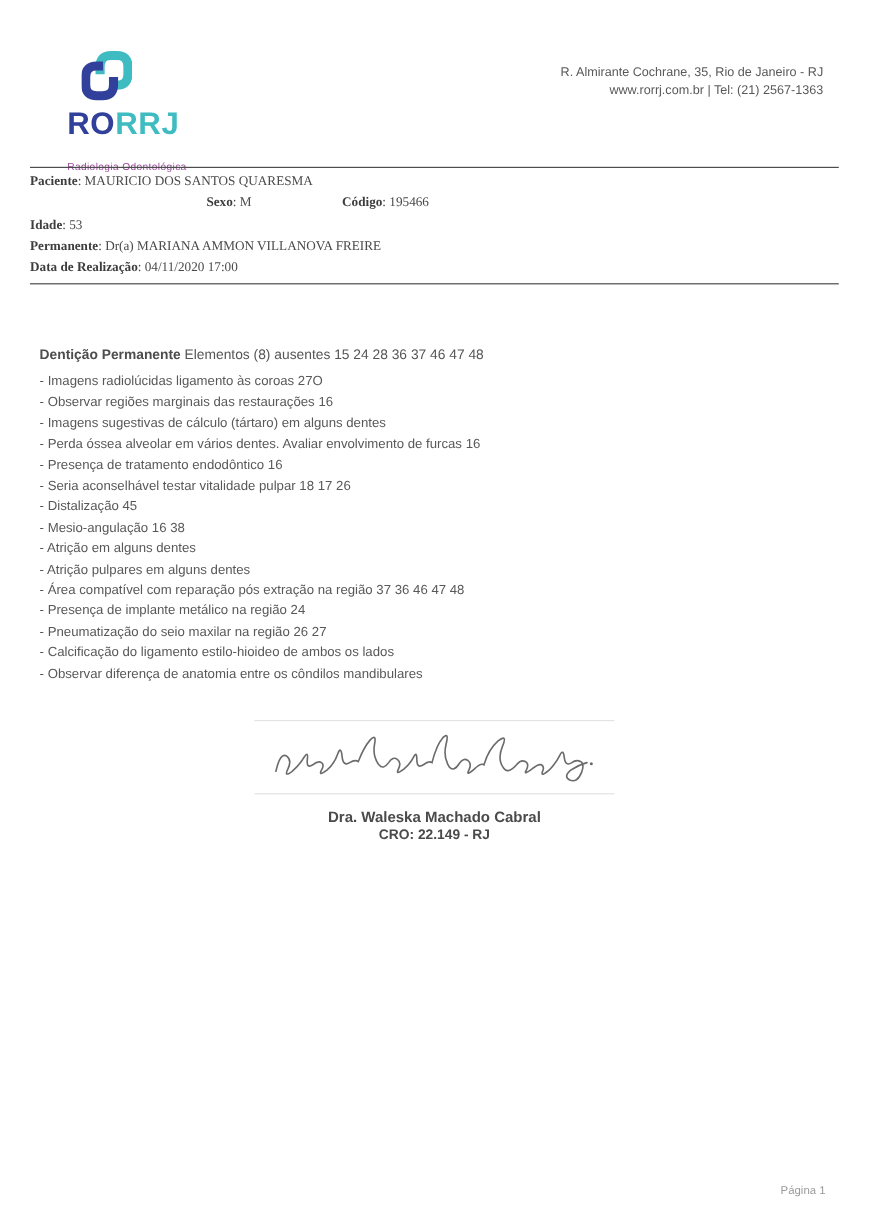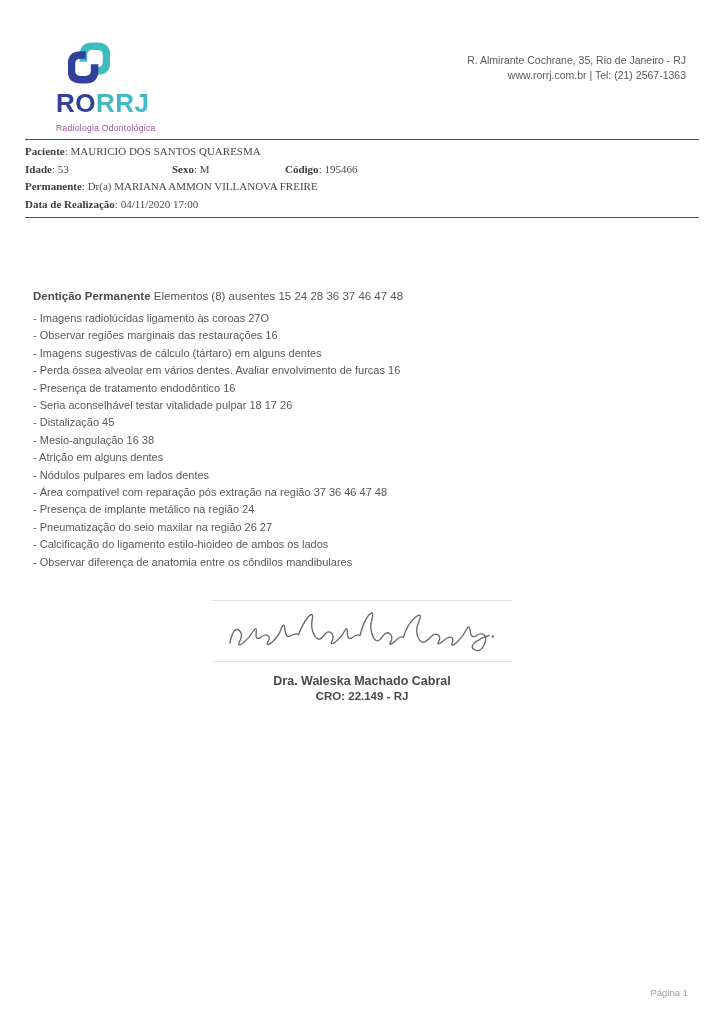--- a/index.html
+++ b/index.html
@@ -33,21 +33,21 @@
   .logo-name {
     margin-top: 1px;
     font-size: 26px;
     font-weight: bold;
     letter-spacing: 0.5px;
     line-height: 26px;
   }
   .logo-name .part-navy { color: #31409a; }
   .logo-name .part-teal { color: #3fbcc2; }
   .logo-tagline {
-    margin-top: 7px;
+    margin-top: 18px;
     font-size: 8.5px;
     letter-spacing: 0.3px;
     color: #9b4a9e;
   }
   .header-right {
     position: absolute;
     top: 53px;
     right: 38px;
     text-align: right;
     line-height: 15px;
@@ -73,21 +73,21 @@
     padding: 3px 0 4px 0;
   }
   .patient-row {
     display: flex;
     font-size: 11px;
     line-height: 17.5px;
     color: #4a4a4a;
     font-family: Liberation Serif, serif;
   }
   .patient-row b { color: #3d3d3d; }
-  .cell-idade  { width: 147px; }
+  .cell-idade  { width: 147px; margin-top: 19px; }
   .cell-sexo   { width: 113px; }
   .cell-codigo { flex: 1; }
 
   
   .report-block {
     position: absolute;
     left: 33px;
     top: 288px;
     width: 660px;
   }
@@ -182,21 +182,21 @@
     <div class="findings">
         <div class="finding-item">- Imagens radiolúcidas ligamento às coroas 27O</div>
         <div class="finding-item">- Observar regiões marginais das restaurações 16</div>
         <div class="finding-item">- Imagens sugestivas de cálculo (tártaro) em alguns dentes</div>
         <div class="finding-item">- Perda óssea alveolar em vários dentes. Avaliar envolvimento de furcas 16</div>
         <div class="finding-item">- Presença de tratamento endodôntico 16</div>
         <div class="finding-item">- Seria aconselhável testar vitalidade pulpar 18 17 26</div>
         <div class="finding-item">- Distalização 45</div>
         <div class="finding-item">- Mesio-angulação 16 38</div>
         <div class="finding-item">- Atrição em alguns dentes</div>
-        <div class="finding-item">- Nódulos pulpares em lados dentes</div>
+        <div class="finding-item">- Atrição pulpares em alguns dentes</div>
         <div class="finding-item">- Área compatível com reparação pós extração na região 37 36 46 47 48</div>
         <div class="finding-item">- Presença de implante metálico na região 24</div>
         <div class="finding-item">- Pneumatização do seio maxilar na região 26 27</div>
         <div class="finding-item">- Calcificação do ligamento estilo-hioideo de ambos os lados</div>
         <div class="finding-item">- Observar diferença de anatomia entre os côndilos mandibulares</div>
       </div>
   </div>
 
   <div class="signature-block">
     <div class="signature-image">

